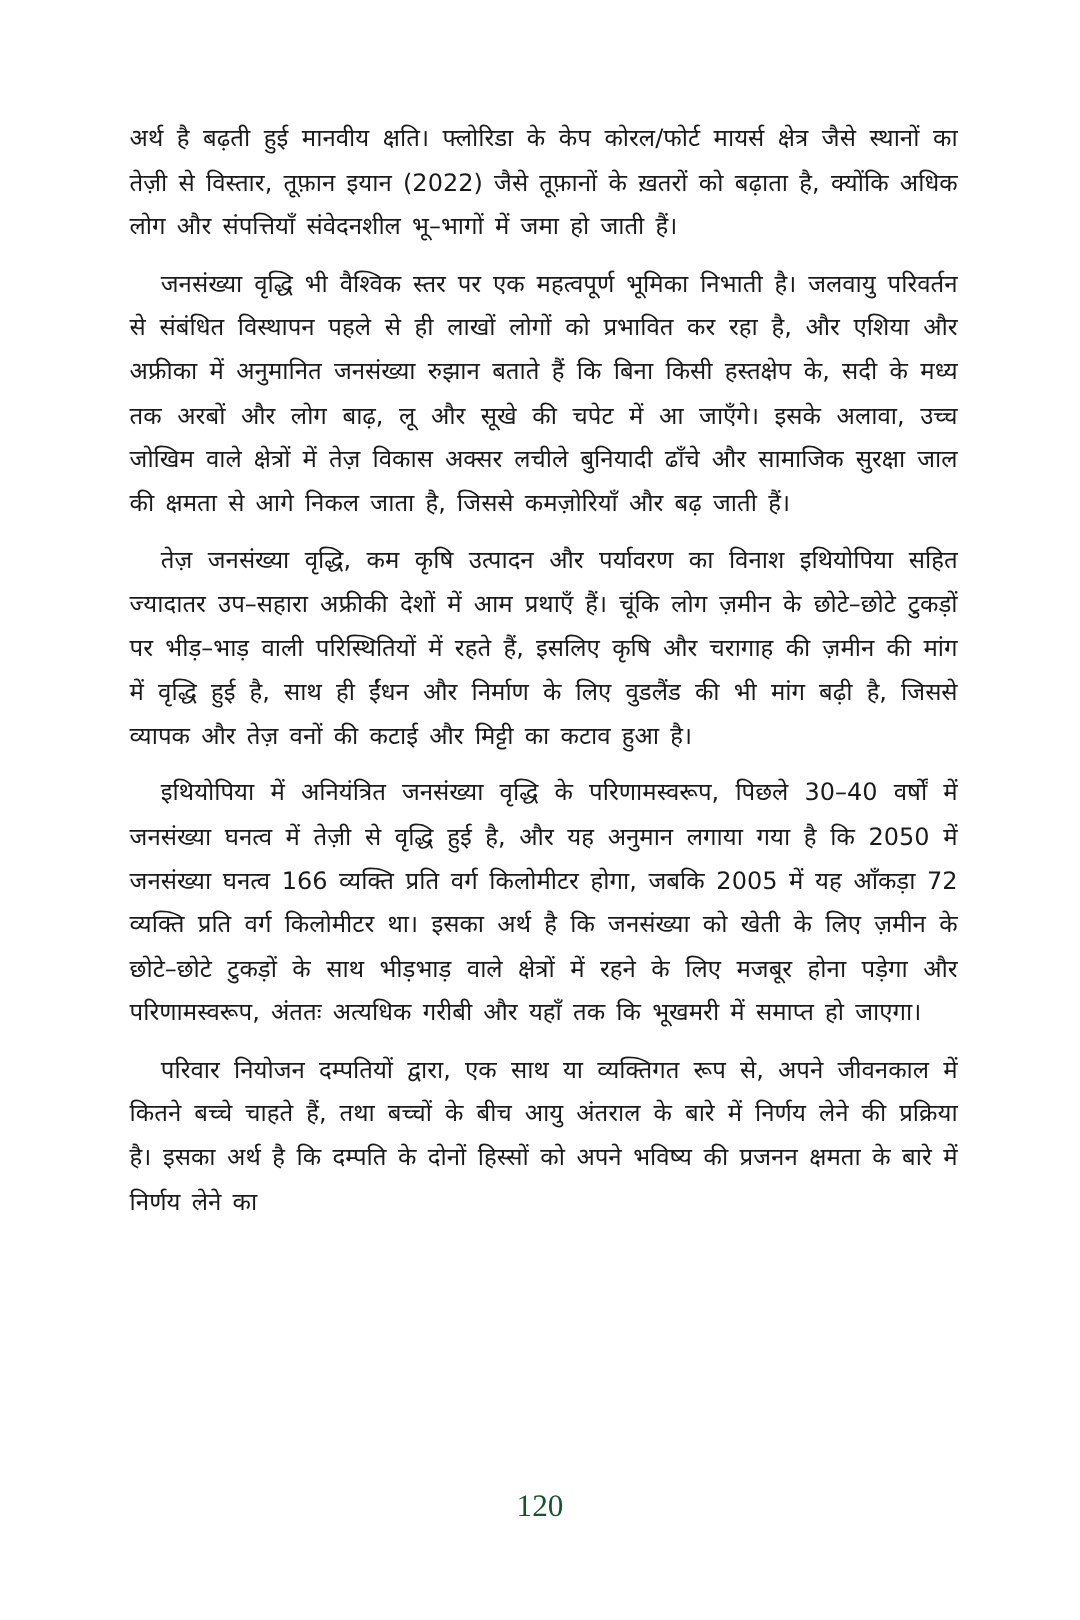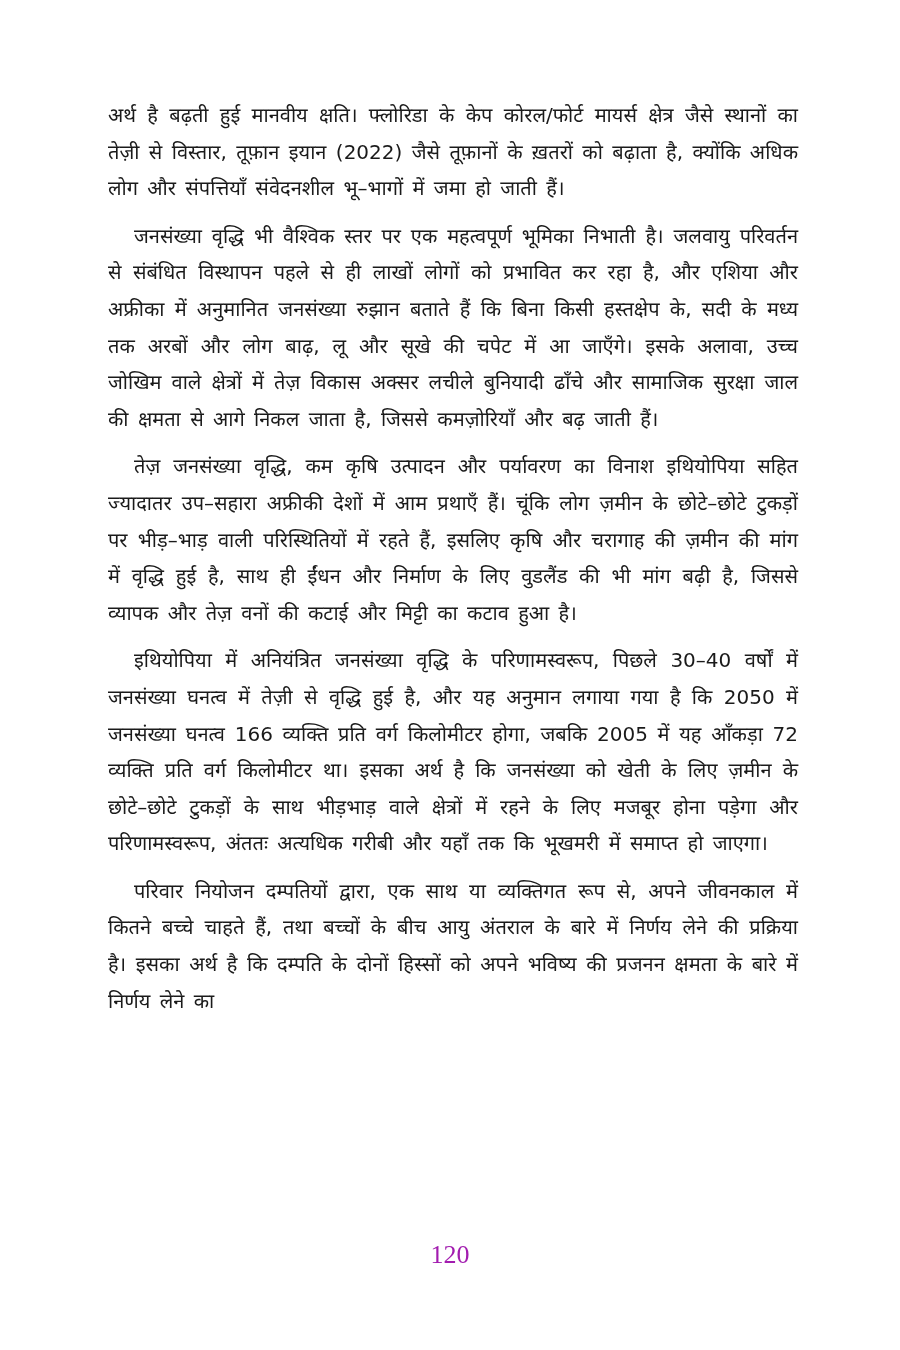--- a/index.html
+++ b/index.html
@@ -37,21 +37,21 @@
   .text-block p.para.indented {
     text-indent: 26px;
   }
   .page-number {
     position: absolute;
     top: 1240px;
     left: 0;
     width: 100%;
     text-align: center;
     font-size: 26px;
-    color: #a21caf;
+    color: #14532d;
     font-family: "Liberation Serif", "DejaVu Serif", serif;
   }
 </style>
 </head>
 <body>
 
 <div class="page">
   <main class="text-block">
 
   <p class="para">अर्थ है बढ़ती हुई मानवीय क्षति। फ्लोरिडा के केप कोरल/फोर्ट मायर्स क्षेत्र जैसे स्थानों का तेज़ी से विस्तार, तूफ़ान इयान (2022) जैसे तूफ़ानों के ख़तरों को बढ़ाता है, क्योंकि अधिक लोग और संपत्तियाँ संवेदनशील भू–भागों में जमा हो जाती हैं।</p>

